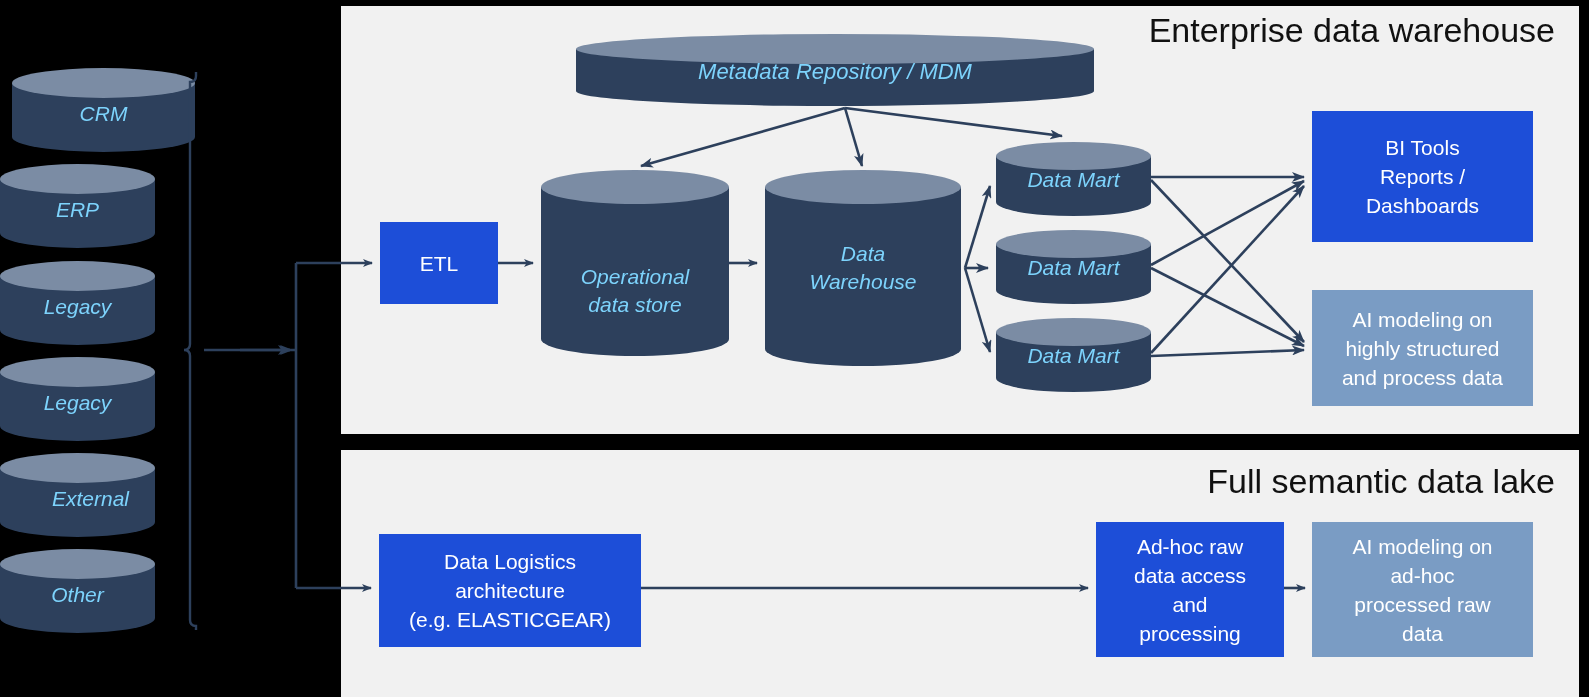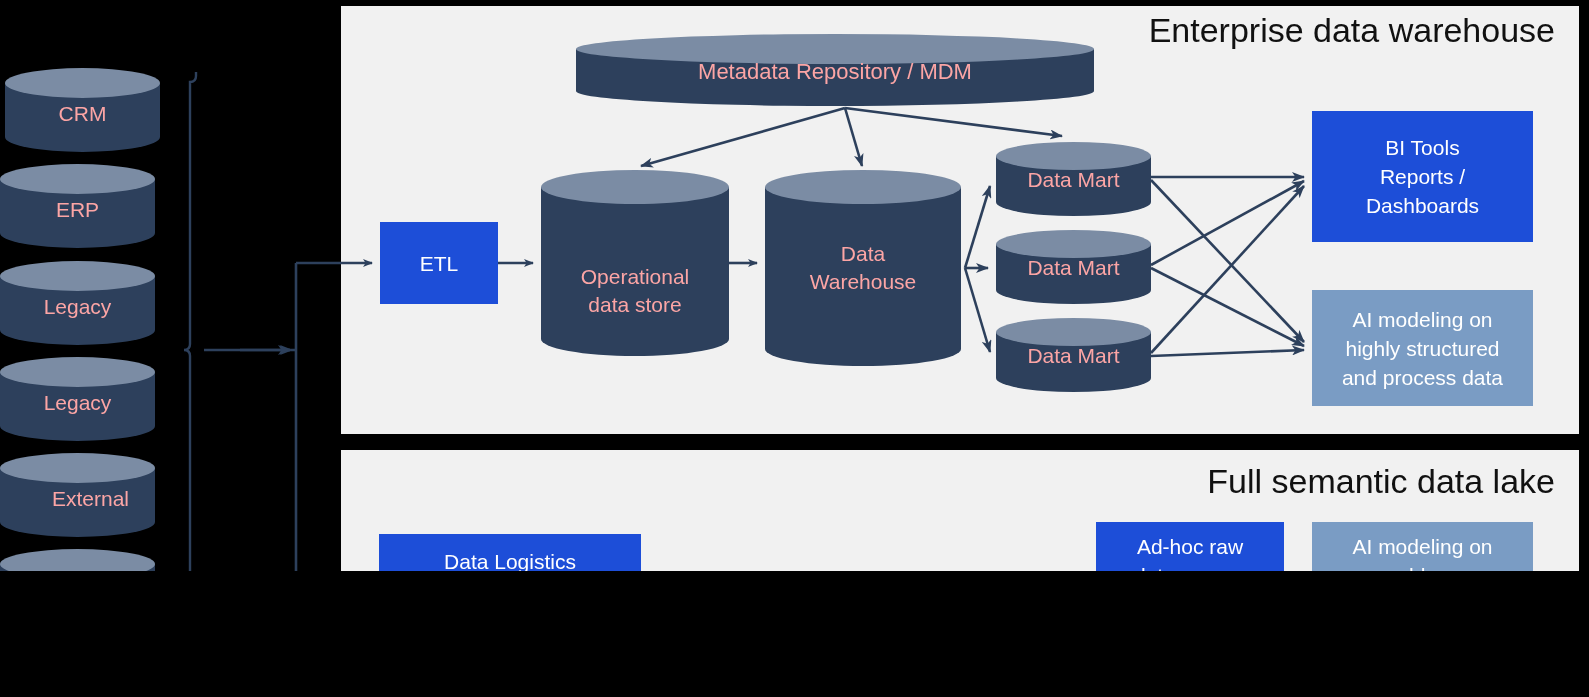--- a/index.html
+++ b/index.html
@@ -1,19 +1,19 @@
 <!DOCTYPE html>
 <html><head>
 <meta charset="utf-8">
 <title>Enterprise data warehouse / Full semantic data lake</title>
 <style>
   html,body{margin:0;padding:0;background:#000;}
   #stage{
     position:relative;
-    width:1589px;height:571px;
+    width:1589px;height:697px;
     background:#000000;
     overflow:hidden;
     font-family:"Liberation Sans","DejaVu Sans",sans-serif;
   }
   .panel{position:absolute;background:#f1f1f1;}
   #panel-edw{left:341px;top:6px;width:1238px;height:428px;}
   #panel-lake{left:341px;top:450px;width:1238px;height:247px;}
 
   .panel-title{
     position:absolute;
@@ -52,38 +52,38 @@
   }
   .cyl .bottom{
     position:absolute;left:0;right:0;bottom:0;
     background:#2d405c;
     border-radius:50%;
   }
   .cyl .lbl{
     position:absolute;left:0;right:0;
     display:flex;align-items:center;justify-content:center;
     text-align:center;
-    color:#fca5a5;
+    color:#7dd3fc;
     font-size:21px;line-height:28px;
     z-index:3;
-    padding:0 6px;box-sizing:border-box;
+    padding:0 6px;box-sizing:border-box;font-style:italic;
   }
 </style>
 </head>
 <body>
 
 <div id="stage">
 
   <div class="panel" id="panel-edw"></div>
   <div class="panel" id="panel-lake"></div>
 
   <div class="panel-title" style="left:940px;top:10px;width:615px;">Enterprise data warehouse</div>
   <div class="panel-title" style="left:940px;top:461px;width:615px;">Full semantic data lake</div>
 
-  <div class="cyl" style="left:5px;top:68px;width:155px;height:84px;">
+  <div class="cyl" style="left:12px;top:68px;width:155px;height:84px;padding-left:28px;">
     <div class="bottom" style="height:30px;"></div>
     <div class="body" style="top:15px;bottom:15px;"></div>
     <div class="cap" style="height:30px;"></div>
     <div class="lbl" style="top:26px;height:40px;">CRM</div>
   </div>
 
   <div class="cyl" style="left:0px;top:164px;width:155px;height:84px;">
     <div class="bottom" style="height:30px;"></div>
     <div class="body" style="top:15px;bottom:15px;"></div>
     <div class="cap" style="height:30px;"></div>

